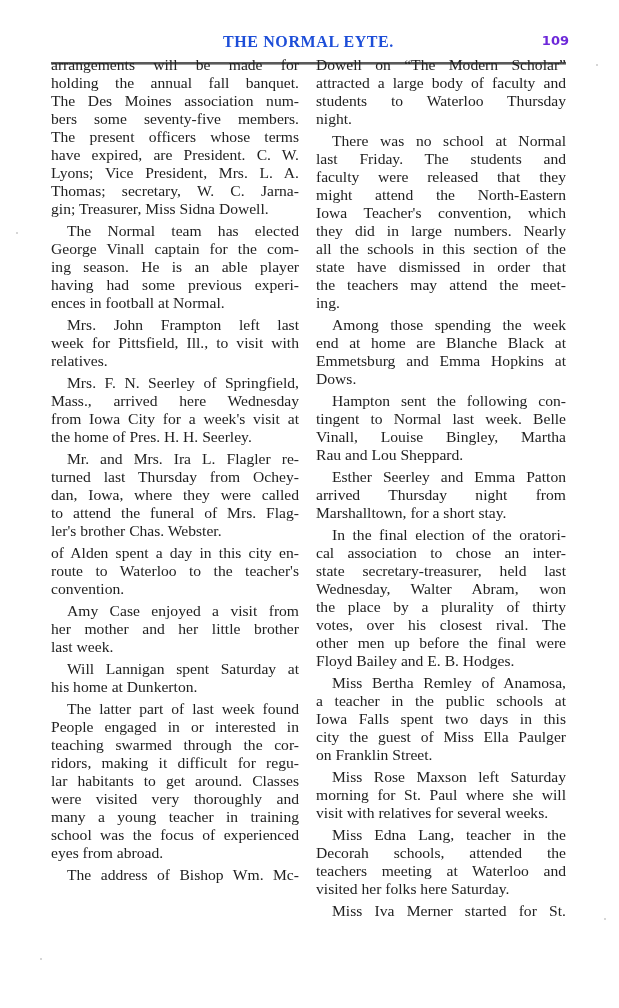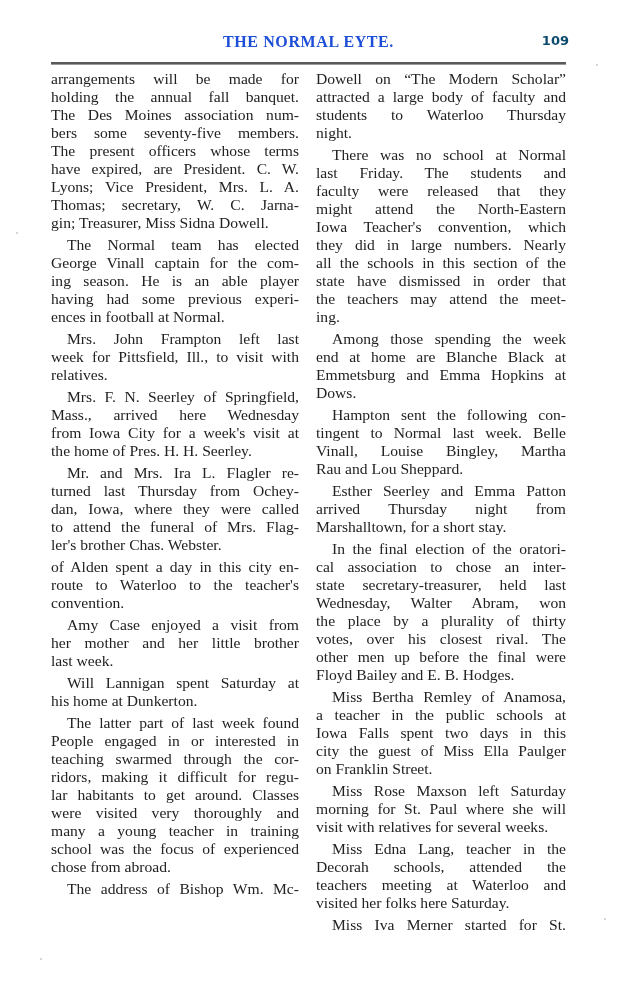--- a/index.html
+++ b/index.html
@@ -34,35 +34,35 @@
     letter-spacing: 0.6px;
     color: #1d4ed8;
   }
   .page-number {
     position: absolute;
     right: -3px;
     top: 3px;
     font-family: "DejaVu Sans", "Liberation Sans", sans-serif;
     font-weight: bold;
     font-size: 13px;
-    color: #0c4a6e;
+    color: #6d28d9;
   }
   .rule {
     position: absolute;
     left: 51px;
     top: 62px;
     width: 515px;
     height: 3px;
     border-top: 2px solid #5a5a5a;
     border-bottom: 1px solid #9a9a9a;
     box-sizing: border-box;
   }
   .column {
     position: absolute;
-    top: 70px;
+    top: 56px;
     font-family: "Liberation Serif", "DejaVu Serif", serif;
     font-size: 15.6px;
     color: #222;
   }
   .col-left { left: 51px; width: 248px; }
   .col-right { left: 316px; width: 250px; }
   .para { margin: 0 0 4px 0; }
   .line {
     display: block;
     height: 18px;
@@ -144,21 +144,21 @@
     </div>
     <div class="para">
       <span class="line indent">The latter part of last week found</span>
       <span class="line">People engaged in or interested in</span>
       <span class="line">teaching swarmed through the cor-</span>
       <span class="line">ridors, making it difficult for regu-</span>
       <span class="line">lar habitants to get around. Classes</span>
       <span class="line">were visited very thoroughly and</span>
       <span class="line">many a young teacher in training</span>
       <span class="line">school was the focus of experienced</span>
-      <span class="line last">chose from abroad.</span>
+      <span class="line last">eyes from abroad.</span>
     </div>
     <div class="para">
       <span class="line indent">The address of Bishop Wm. Mc-</span>
     </div>
   </div>
 <div class="column col-right" id="col-1">
     <div class="para">
       <span class="line">Dowell on “The Modern Scholar”</span>
       <span class="line">attracted a large body of faculty and</span>
       <span class="line">students to Waterloo Thursday</span>

